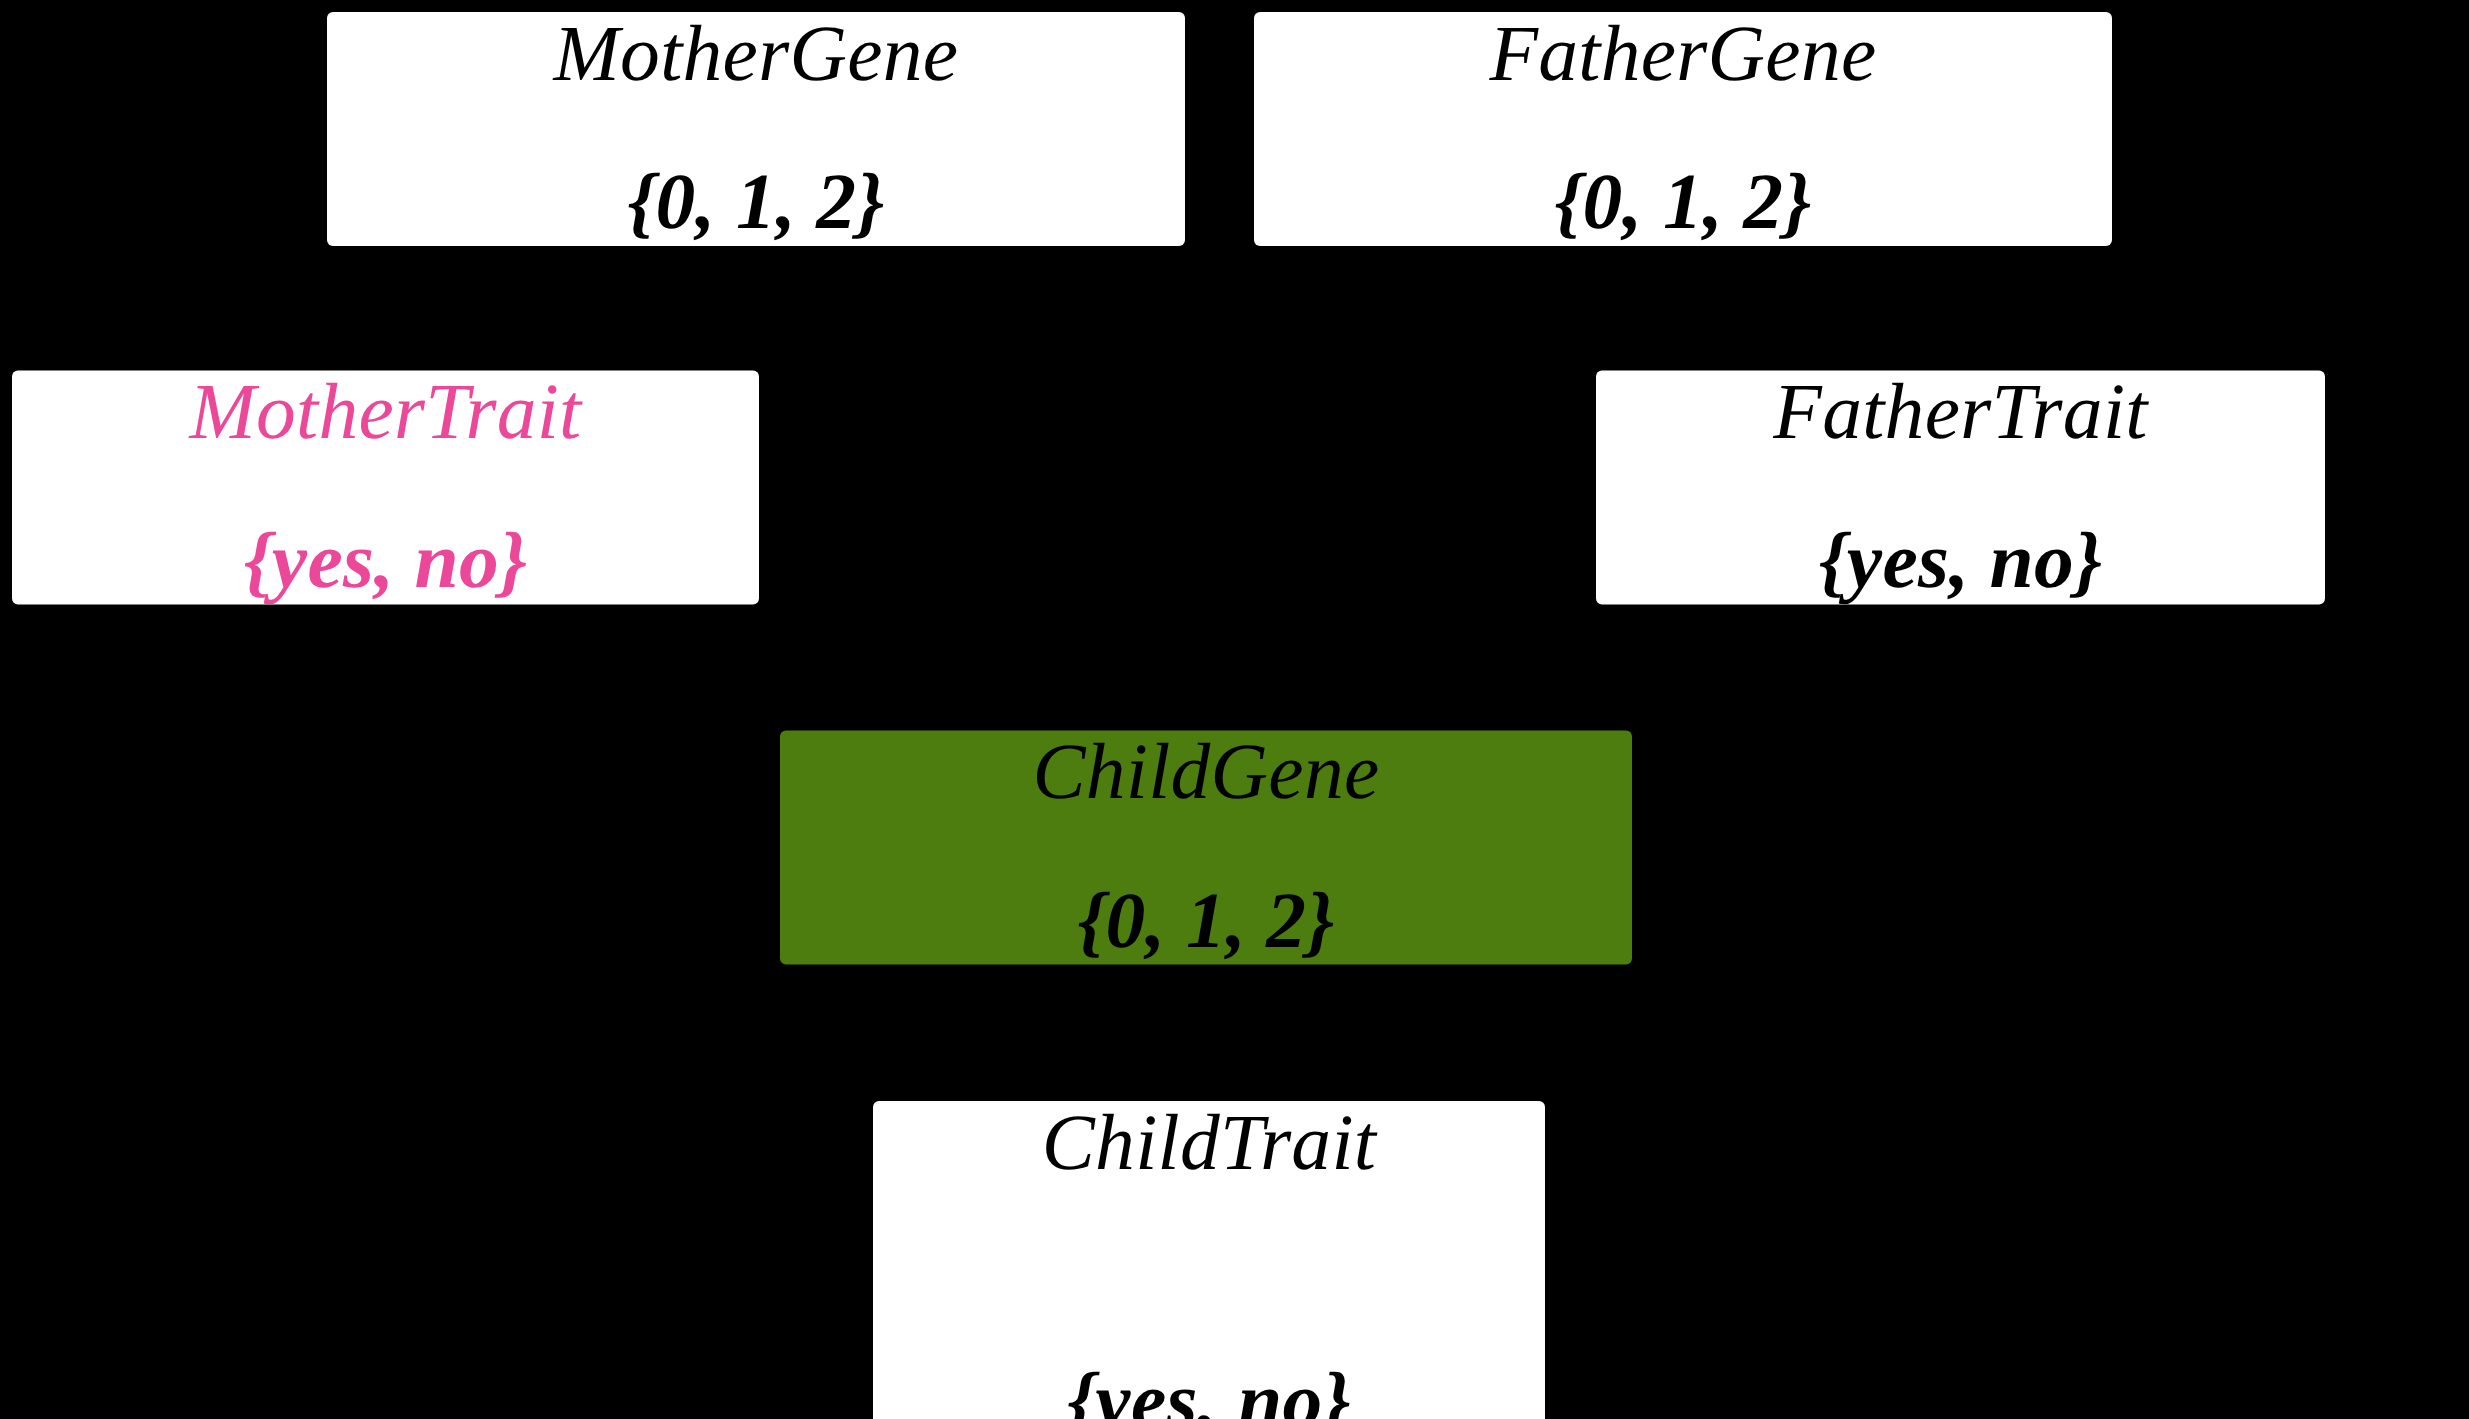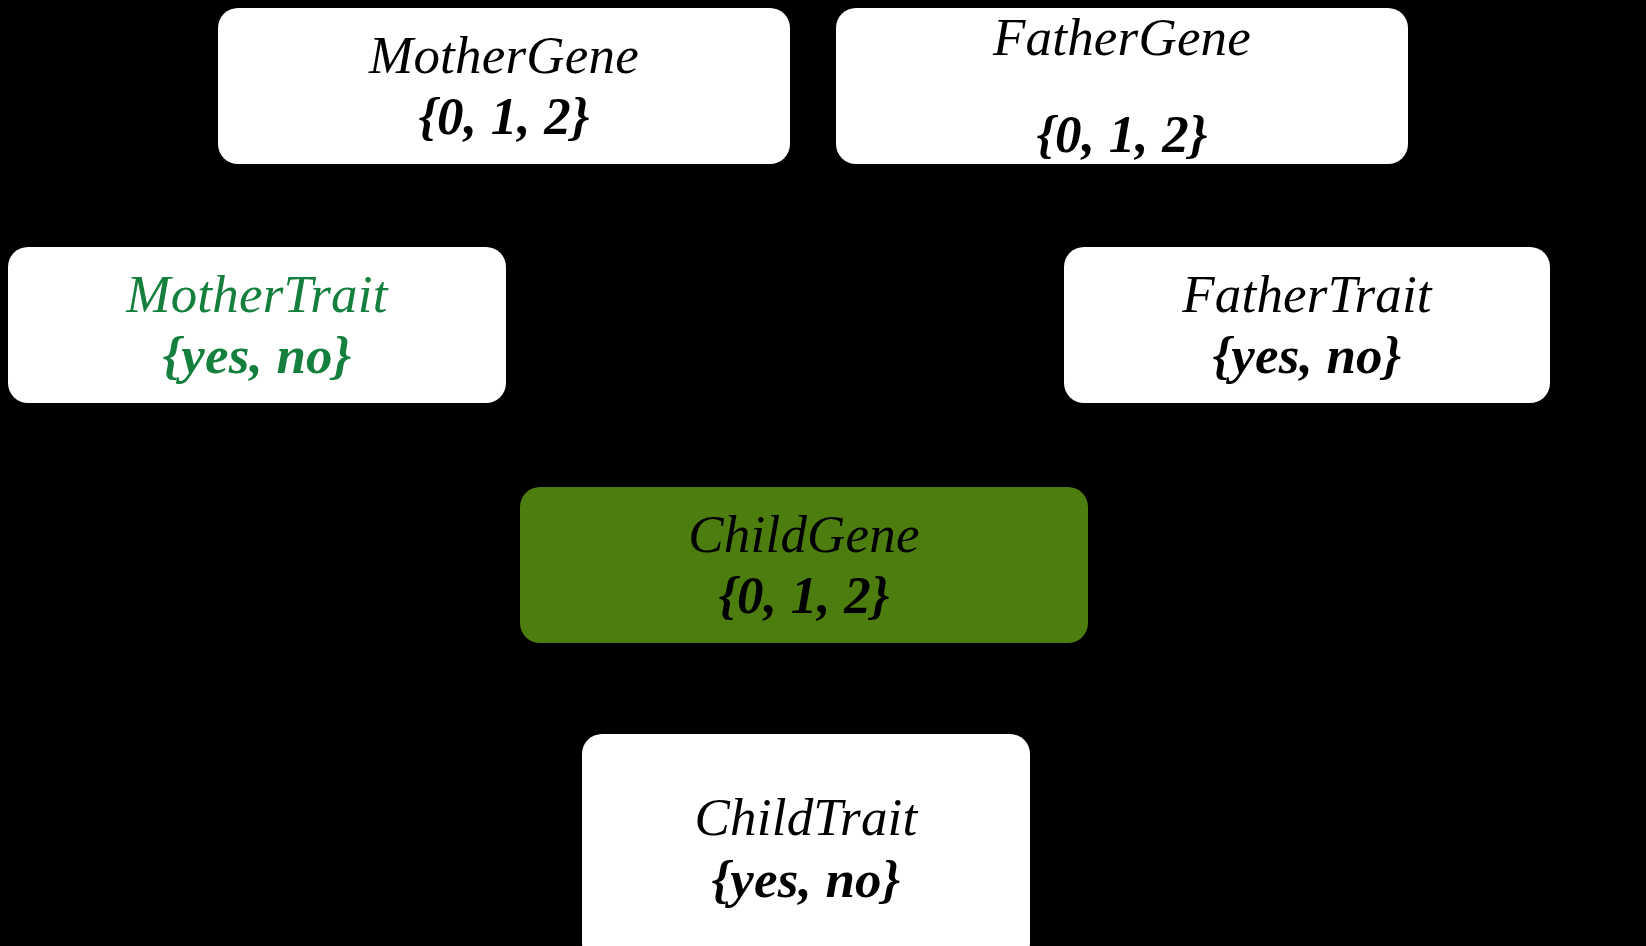--- a/index.html
+++ b/index.html
@@ -10,25 +10,25 @@
   #canvas {
     position: relative;
     width: 1646px;
     height: 946px;
     background: var(--bg, #000000);
     overflow: hidden;
   }
   .node {
     position: absolute;
     background: #FFFFFF;
-    border-radius: 20px;
+    border-radius: 4px;
     display: flex;
     flex-direction: column;
     align-items: center;
-    justify-content: center;
+    justify-content: space-between;
     box-sizing: border-box;
     color: #000000;
     font-family: "Liberation Serif", "DejaVu Serif", serif;
     font-style: italic;
     text-align: center;
     line-height: 1.08;
     user-select: none;
   }
   .node-name {
     font-size: 53px;
@@ -53,21 +53,21 @@
   <div class="node" id="node-0" style="left: 218px; top: 8px; width: 572px; height: 156px; background: rgb(255, 255, 255); color: rgb(0, 0, 0);">
     <span class="node-name">MotherGene</span>
     <span class="node-domain">{0, 1, 2}</span>
   </div>
 
   <div class="node" id="node-1" style="left: 836px; top: 8px; width: 572px; height: 156px; background: rgb(255, 255, 255); color: rgb(0, 0, 0); gap: 36px;">
     <span class="node-name">FatherGene</span>
     <span class="node-domain">{0, 1, 2}</span>
   </div>
 
-  <div class="node" id="node-2" style="left: 8px; top: 247px; width: 498px; height: 156px; background: rgb(255, 255, 255); color: #15803d;">
+  <div class="node" id="node-2" style="left: 8px; top: 247px; width: 498px; height: 156px; background: rgb(255, 255, 255); color: #ec4899;">
     <span class="node-name">MotherTrait</span>
     <span class="node-domain">{yes, no}</span>
   </div>
 
   <div class="node" id="node-3" style="left: 1064px; top: 247px; width: 486px; height: 156px; background: rgb(255, 255, 255); color: rgb(0, 0, 0);">
     <span class="node-name">FatherTrait</span>
     <span class="node-domain">{yes, no}</span>
   </div>
 
   <div class="node" id="node-4" style="left: 520px; top: 487px; width: 568px; height: 156px; background: #4d7c0f; color: rgb(0, 0, 0);">

